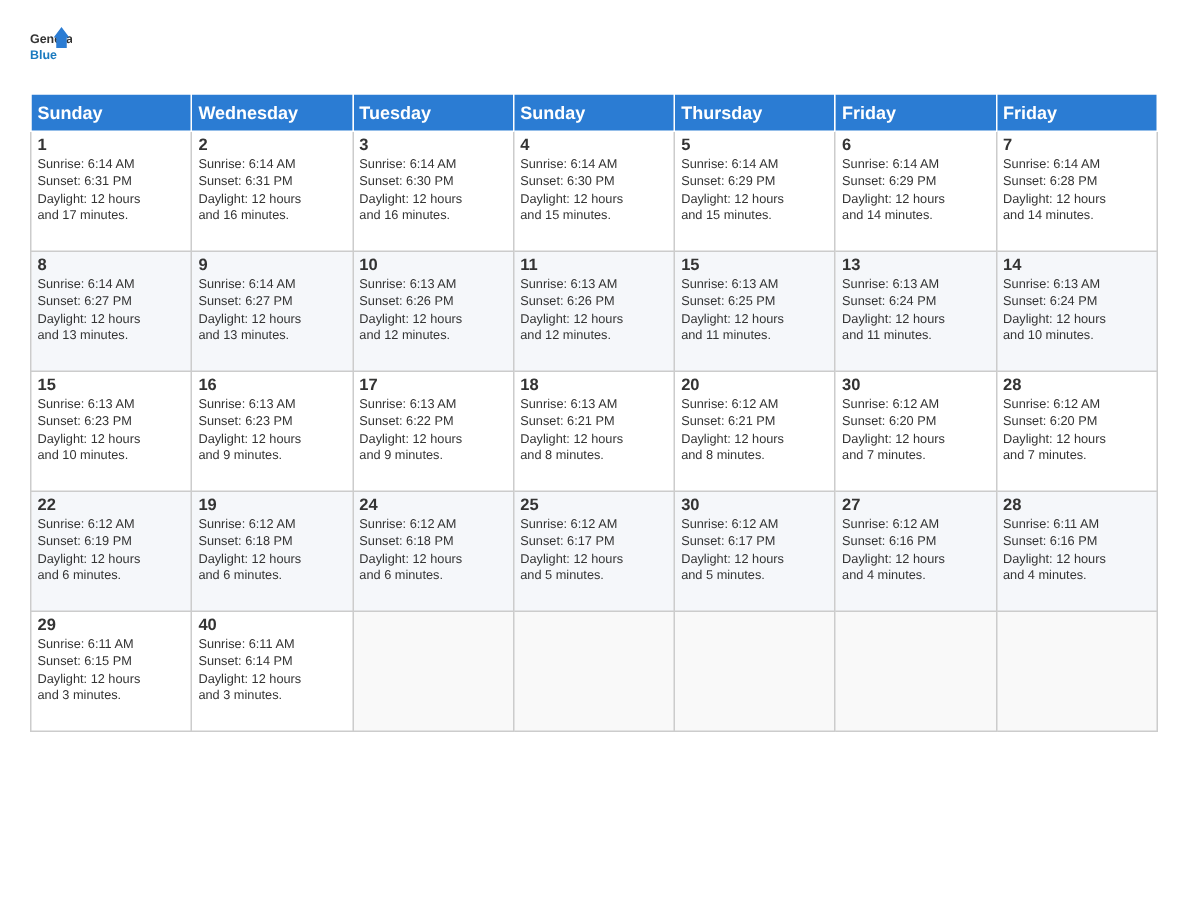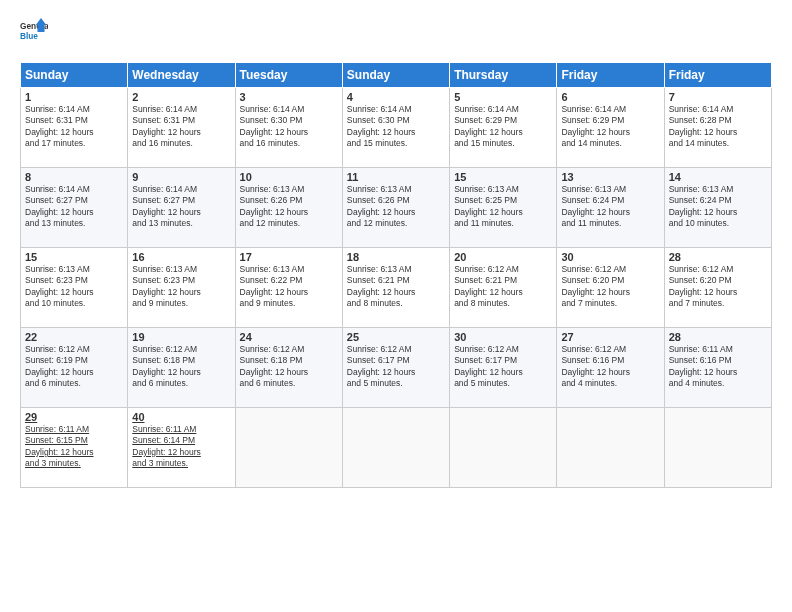--- a/index.html
+++ b/index.html
@@ -81,21 +81,20 @@
     .day-info {
       font-size: 8.5px;
       color: #333;
       line-height: 1.35;
     }
     .empty-cell {
       background: #f9f9f9 !important;
     }
     .last-row td {
       height: 70px;
-      text-decoration: underline;
     }
   </style>
 </head>
 <body>
 
 <div class="page">
   <div class="header-row">
     <div class="logo">
       <svg class="logo-icon" viewBox="0 0 32 32" xmlns="http://www.w3.org/2000/svg">
   <text x="0" y="12" font-size="9.5" font-weight="bold" fill="#333" font-family="Arial">General</text>

